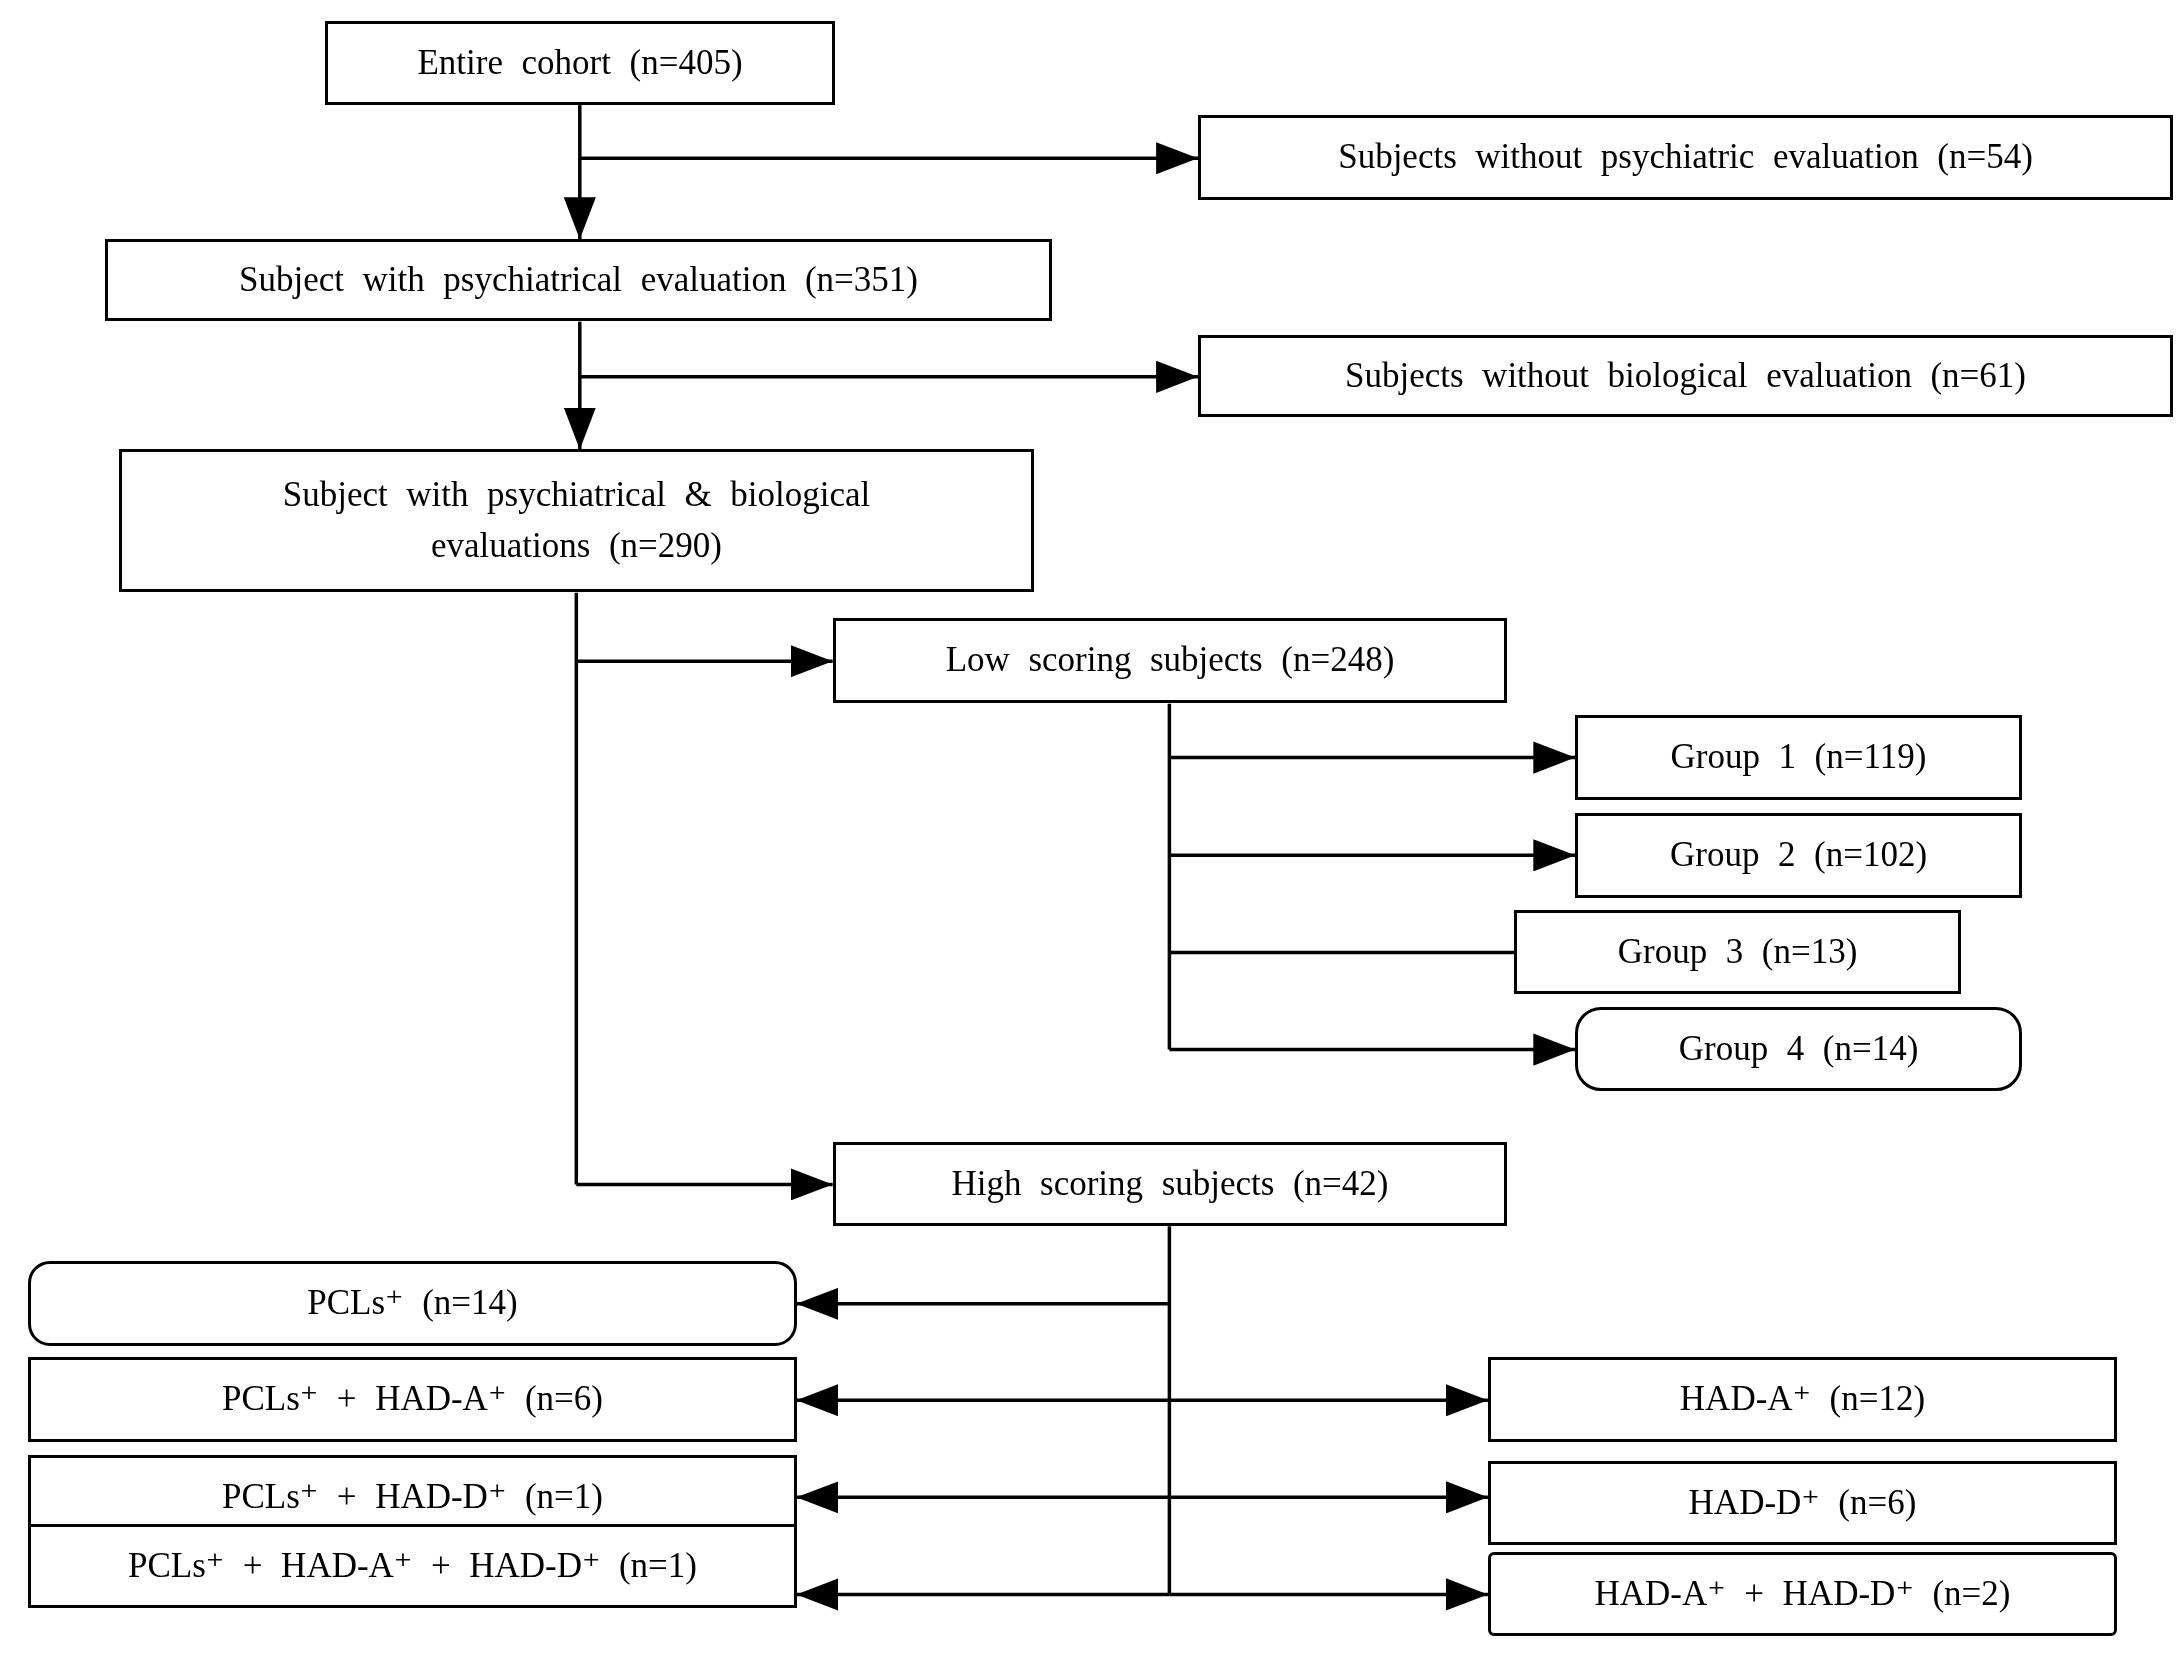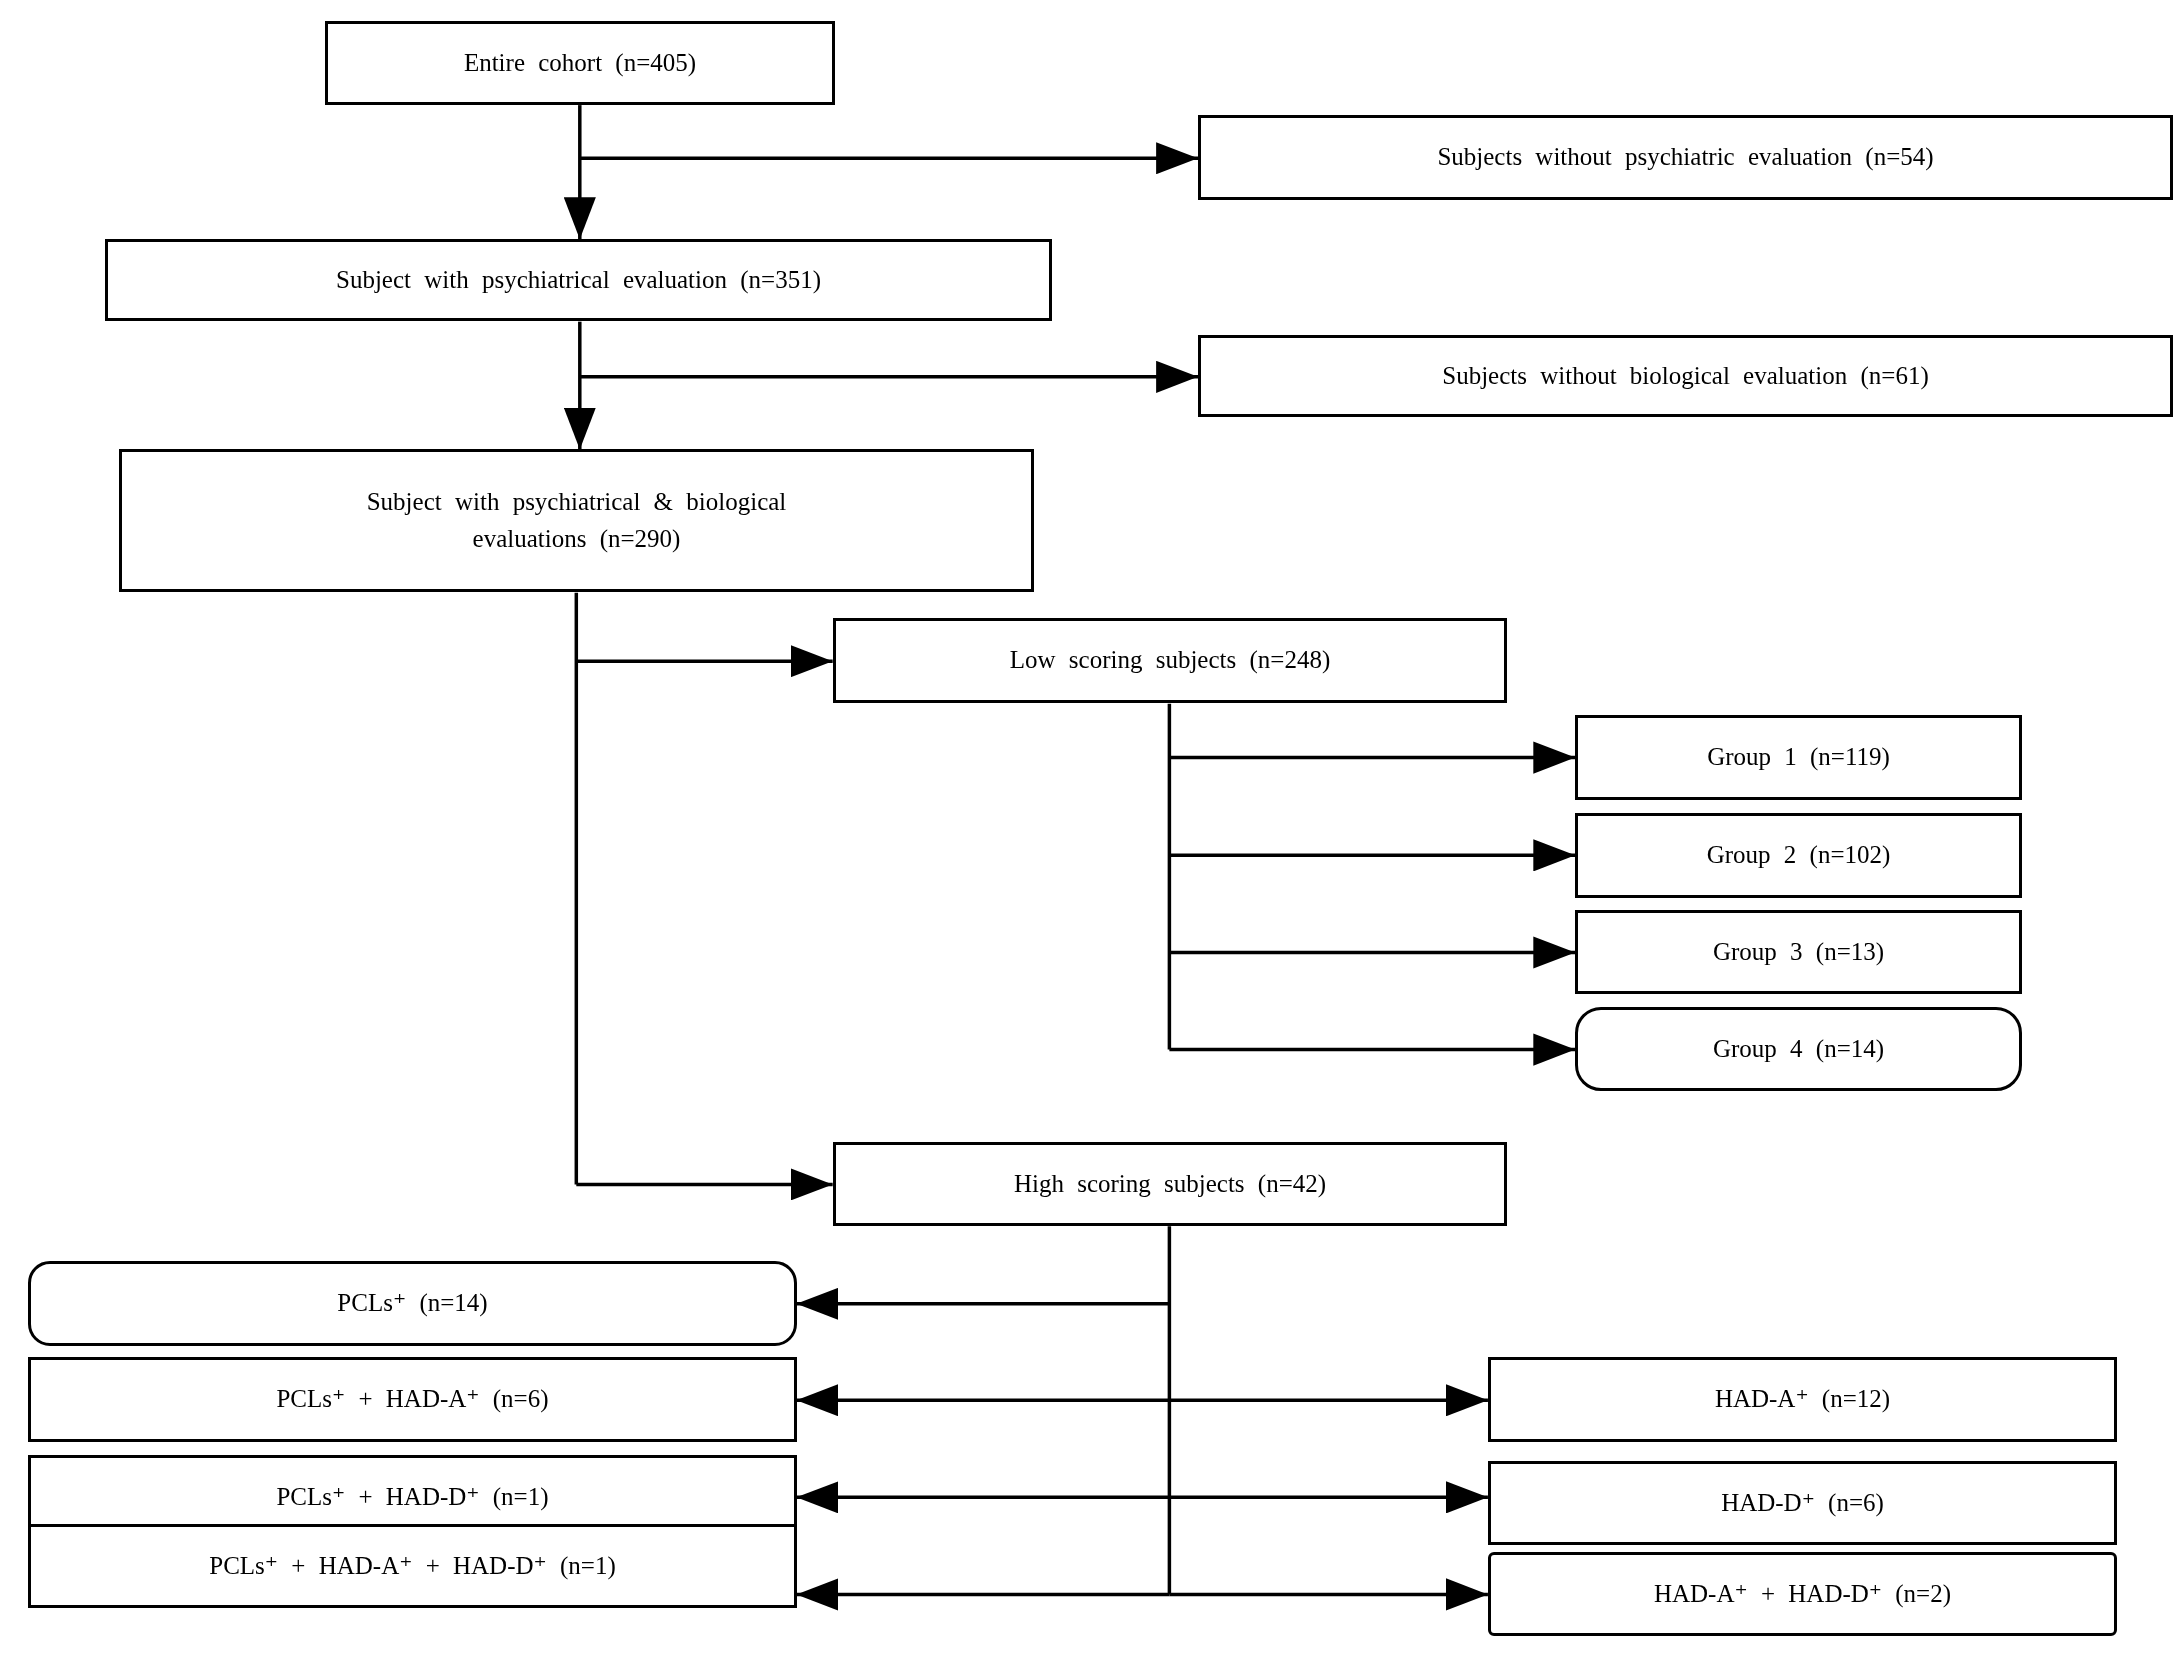--- a/index.html
+++ b/index.html
@@ -19,34 +19,34 @@
   }
   .node {
     position: absolute;
     box-sizing: border-box;
     border: 3.5px solid #000000;
     background: #ffffff;
     display: flex;
     align-items: center;
     justify-content: center;
     text-align: center;
-    font-size: 25px;
+    font-size: 35px;
     word-spacing: 0.28em;
     line-height: 1.45;
   }
   
   #n-entire   { left: 325px;  top: 21px;   width: 510px;  height: 84px; }
   #n-nopsych  { left: 1198px; top: 115px;  width: 975px; height: 85px; }
   #n-psych    { left: 105px;  top: 239px;  width: 947px; height: 82px; }
   #n-nobio    { left: 1198px; top: 335px;  width: 975px; height: 82px; }
   #n-psychbio { left: 119px;  top: 449px;  width: 915px; height: 143px; }
   #n-low      { left: 833px; top: 618px;  width: 674px;  height: 85px; }
   #n-g1       { left: 1575px; top: 715px; width: 447px;  height: 85px; }
   #n-g2       { left: 1575px; top: 813px; width: 447px;  height: 85px; }
-  #n-g3       { left: 1575px; top: 910px; width: 447px;  height: 84px; text-align: right; }
+  #n-g3       { left: 1514px; top: 910px; width: 447px;  height: 84px; text-align: right; }
   #n-g4       { left: 1575px; top: 1007px; width: 447px;  height: 84px; border-radius: 26px; }
   #n-high     { left: 833px; top: 1142px; width: 674px;  height: 84px; }
   #n-l1       { left: 28px;   top: 1261px; width: 769px; height: 85px; border-radius: 22px; }
   #n-l2       { left: 28px;   top: 1357px; width: 769px; height: 85px; }
   #n-l3       { left: 28px;   top: 1455px; width: 769px; height: 84px; }
   #n-l4       { left: 28px;   top: 1524px; width: 769px; height: 84px; }
   #n-r2       { left: 1488px; top: 1357px; width: 629px;  height: 85px; }
   #n-r3       { left: 1488px; top: 1461px; width: 629px;  height: 84px; }
   #n-r4       { left: 1488px; top: 1552px; width: 629px;  height: 84px; border-radius: 6px; }
   .wire { stroke: #000000; stroke-width: 5; fill: none; }

